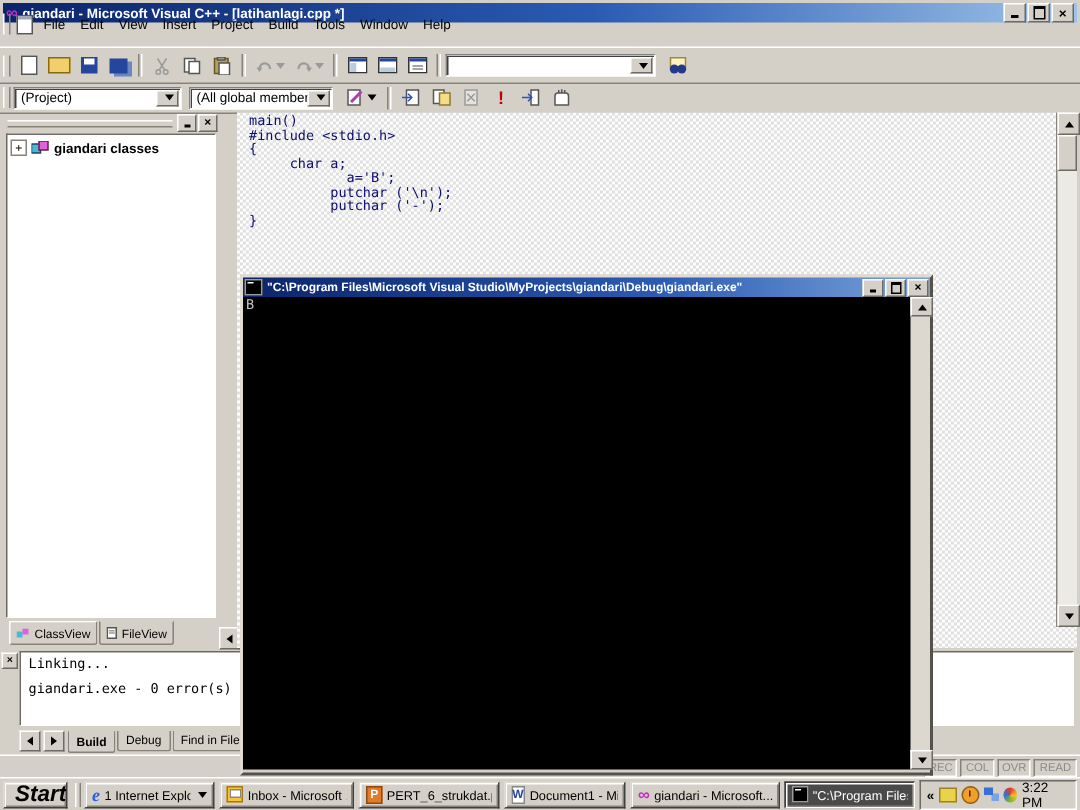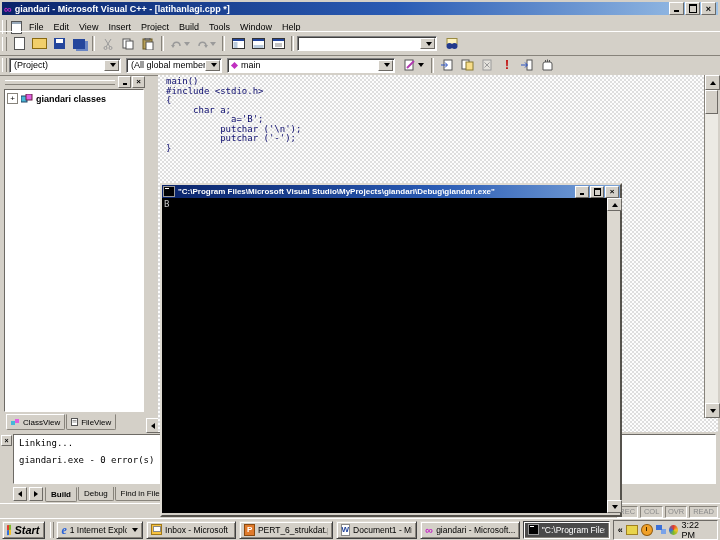--- a/index.html
+++ b/index.html
@@ -14,21 +14,21 @@
     linear-gradient(45deg,#dedede 25%,transparent 25%,transparent 75%,#dedede 75%),
     linear-gradient(45deg,#dedede 25%,transparent 25%,transparent 75%,#dedede 75%);
     background-size:4px 4px;background-position:0 0,2px 2px}
   
   .titlebar{left:2px;top:2px;width:716px;height:13px;background:linear-gradient(90deg,#0a246a,#2a5bb4 55%,#9ec3e8);display:flex;align-items:center;padding:0 2px;box-sizing:border-box}
   .titletext{color:#fff;font-size:9px;font-weight:bold;margin-left:3px;flex:1;white-space:nowrap;overflow:hidden}
   .wbtn{width:13px;height:11px;display:flex;align-items:center;justify-content:center;margin-left:1px;font-size:9px;line-height:9px;font-weight:bold}
   .glyph-min{width:5px;height:2px;background:#000;margin-top:5px}
   .glyph-rest{width:6px;height:6px;border:1px solid #000;border-top-width:2px;background:#d4d0c8}
   
-  .menubar{left:0;top:19px;width:720px;height:16px;display:flex;align-items:center;font-size:9px}
+  .menubar{left:0;top:8px;width:720px;height:16px;display:flex;align-items:center;font-size:9px}
   .menuitem{padding:2px 5px;cursor:default}
   .grip{width:3px;height:14px;border-left:1px solid #fff;border-right:1px solid #87837b;margin:0 2px}
   .tsep{width:1px;height:15px;border-left:1px solid #87837b;border-right:1px solid #fff;margin:0 3px}
   .tb1{left:0;top:31px;width:720px;height:23px;display:flex;align-items:center;border-top:1px solid #fff;border-bottom:1px solid #87837b}
   .tb2{left:0;top:55px;width:720px;height:20px;display:flex;align-items:center;border-bottom:1px solid #87837b}
   .tbtn{width:20px;height:18px;display:flex;align-items:center;justify-content:center}
   .dd{width:0;height:0;border-left:3px solid transparent;border-right:3px solid transparent;border-top:4px solid #000;margin-left:2px}
   .dd.gray{border-top-color:#9a9a9a}
   .combo{height:15px;background:#fff;border:1px solid;border-color:#808080 #fff #fff #808080;box-shadow:inset 1px 1px 0 #404040;display:flex;align-items:center;font-size:9px;padding-left:4px;box-sizing:border-box;position:relative;margin-right:5px}
   .combobtn{position:absolute;right:1px;top:1px;bottom:1px;width:13px;background:#d4d0c8;border:1px solid;border-color:#fff #6d6a65 #6d6a65 #fff;display:flex;align-items:center;justify-content:center}
@@ -70,21 +70,21 @@
   .otab{height:13px;padding:0 5px;font-size:8px;display:flex;align-items:center;background:#d4d0c8;border:1px solid #87837b;border-top:none;border-radius:0 0 2px 2px}
   .otab.sel{font-weight:bold;border-top:1px solid #d4d0c8}
   .tabarrow{width:12px;height:12px;display:flex;align-items:center;justify-content:center;margin-right:1px}
   
   .statusbar{left:0;top:503px;width:720px;height:15px;z-index:2;border-top:1px solid #fff;display:flex;align-items:center}
   .scell{height:10px;border:1px solid;border-color:#87837b #fff #fff #87837b;font-size:7.5px;color:#8a8a8a;display:flex;align-items:center;justify-content:center;margin-right:2px}
   
   .taskbar{left:0;top:518px;width:720px;height:22px;z-index:10;background:#d4d0c8;border-top:1px solid #fff;display:flex;align-items:center;padding:0 2px;box-sizing:border-box}
   .tkbtn{height:18px;display:flex;align-items:center;gap:3px;font-size:8.5px;padding:0 4px;box-sizing:border-box;white-space:nowrap;overflow:hidden;margin-right:3px}
   .tkbtn.active{background:#4a4a4a;color:#fff;border-color:#404040 #fff #fff #404040}
-  .startlbl{font-weight:bold;font-size:11px;font-style:italic}
+  .startlbl{font-weight:bold;font-size:15px;font-style:italic}
   .tray{height:18px;display:flex;align-items:center;gap:3px;padding:0 4px;font-size:9px;margin-left:auto}
   
   .i-newfile{width:9px;height:11px;background:#fff;border:1px solid #555}
   .i-open{width:13px;height:9px;background:#f2cf6a;border:1px solid #8a6a10}
   .i-save{width:11px;height:11px;background:#24469c;position:relative}
   .i-save:before{content:"";position:absolute;left:2px;top:1px;width:7px;height:4px;background:#fff}
   .i-saveall{width:12px;height:10px;background:#24469c;box-shadow:3px 2px 0 #6a86c4}
   .i-doc{width:9px;height:11px;background:#fff;border:1px solid #555;box-shadow:inset 0 2px 0 #9ab}
   .i-vcpp{font-size:11px;line-height:10px;font-weight:bold;color:#c427c4}
   .i-console{width:10px;height:9px;background:#000;border:1px solid #9a9a9a;position:relative}
@@ -233,27 +233,20 @@
       <span class="combobtn">
           <span class="dd"></span>
         </span>
     </span>
     <span class="combo" style="width:96px">
       <span>(All global members)</span>
       <span class="combobtn">
           <span class="dd"></span>
         </span>
     </span>
-    <span class="combo" style="width:168px">
-      <span class="i-diamond"></span>
-      <span>main</span>
-      <span class="combobtn">
-          <span class="dd"></span>
-        </span>
-    </span>
     <span class="tbtn" style="width:28px">
       <svg width="12" height="12">
           <rect x="1" y="1" width="8" height="10" fill="#fff" stroke="#555"></rect>
           <path d="M3 9 L10 2" stroke="#b03ab0" stroke-width="2"></path>
         </svg>
       <span class="dd"></span>
     </span>
     <span class="tsep"></span>
     <span class="tbtn">
       <svg width="12" height="12">

